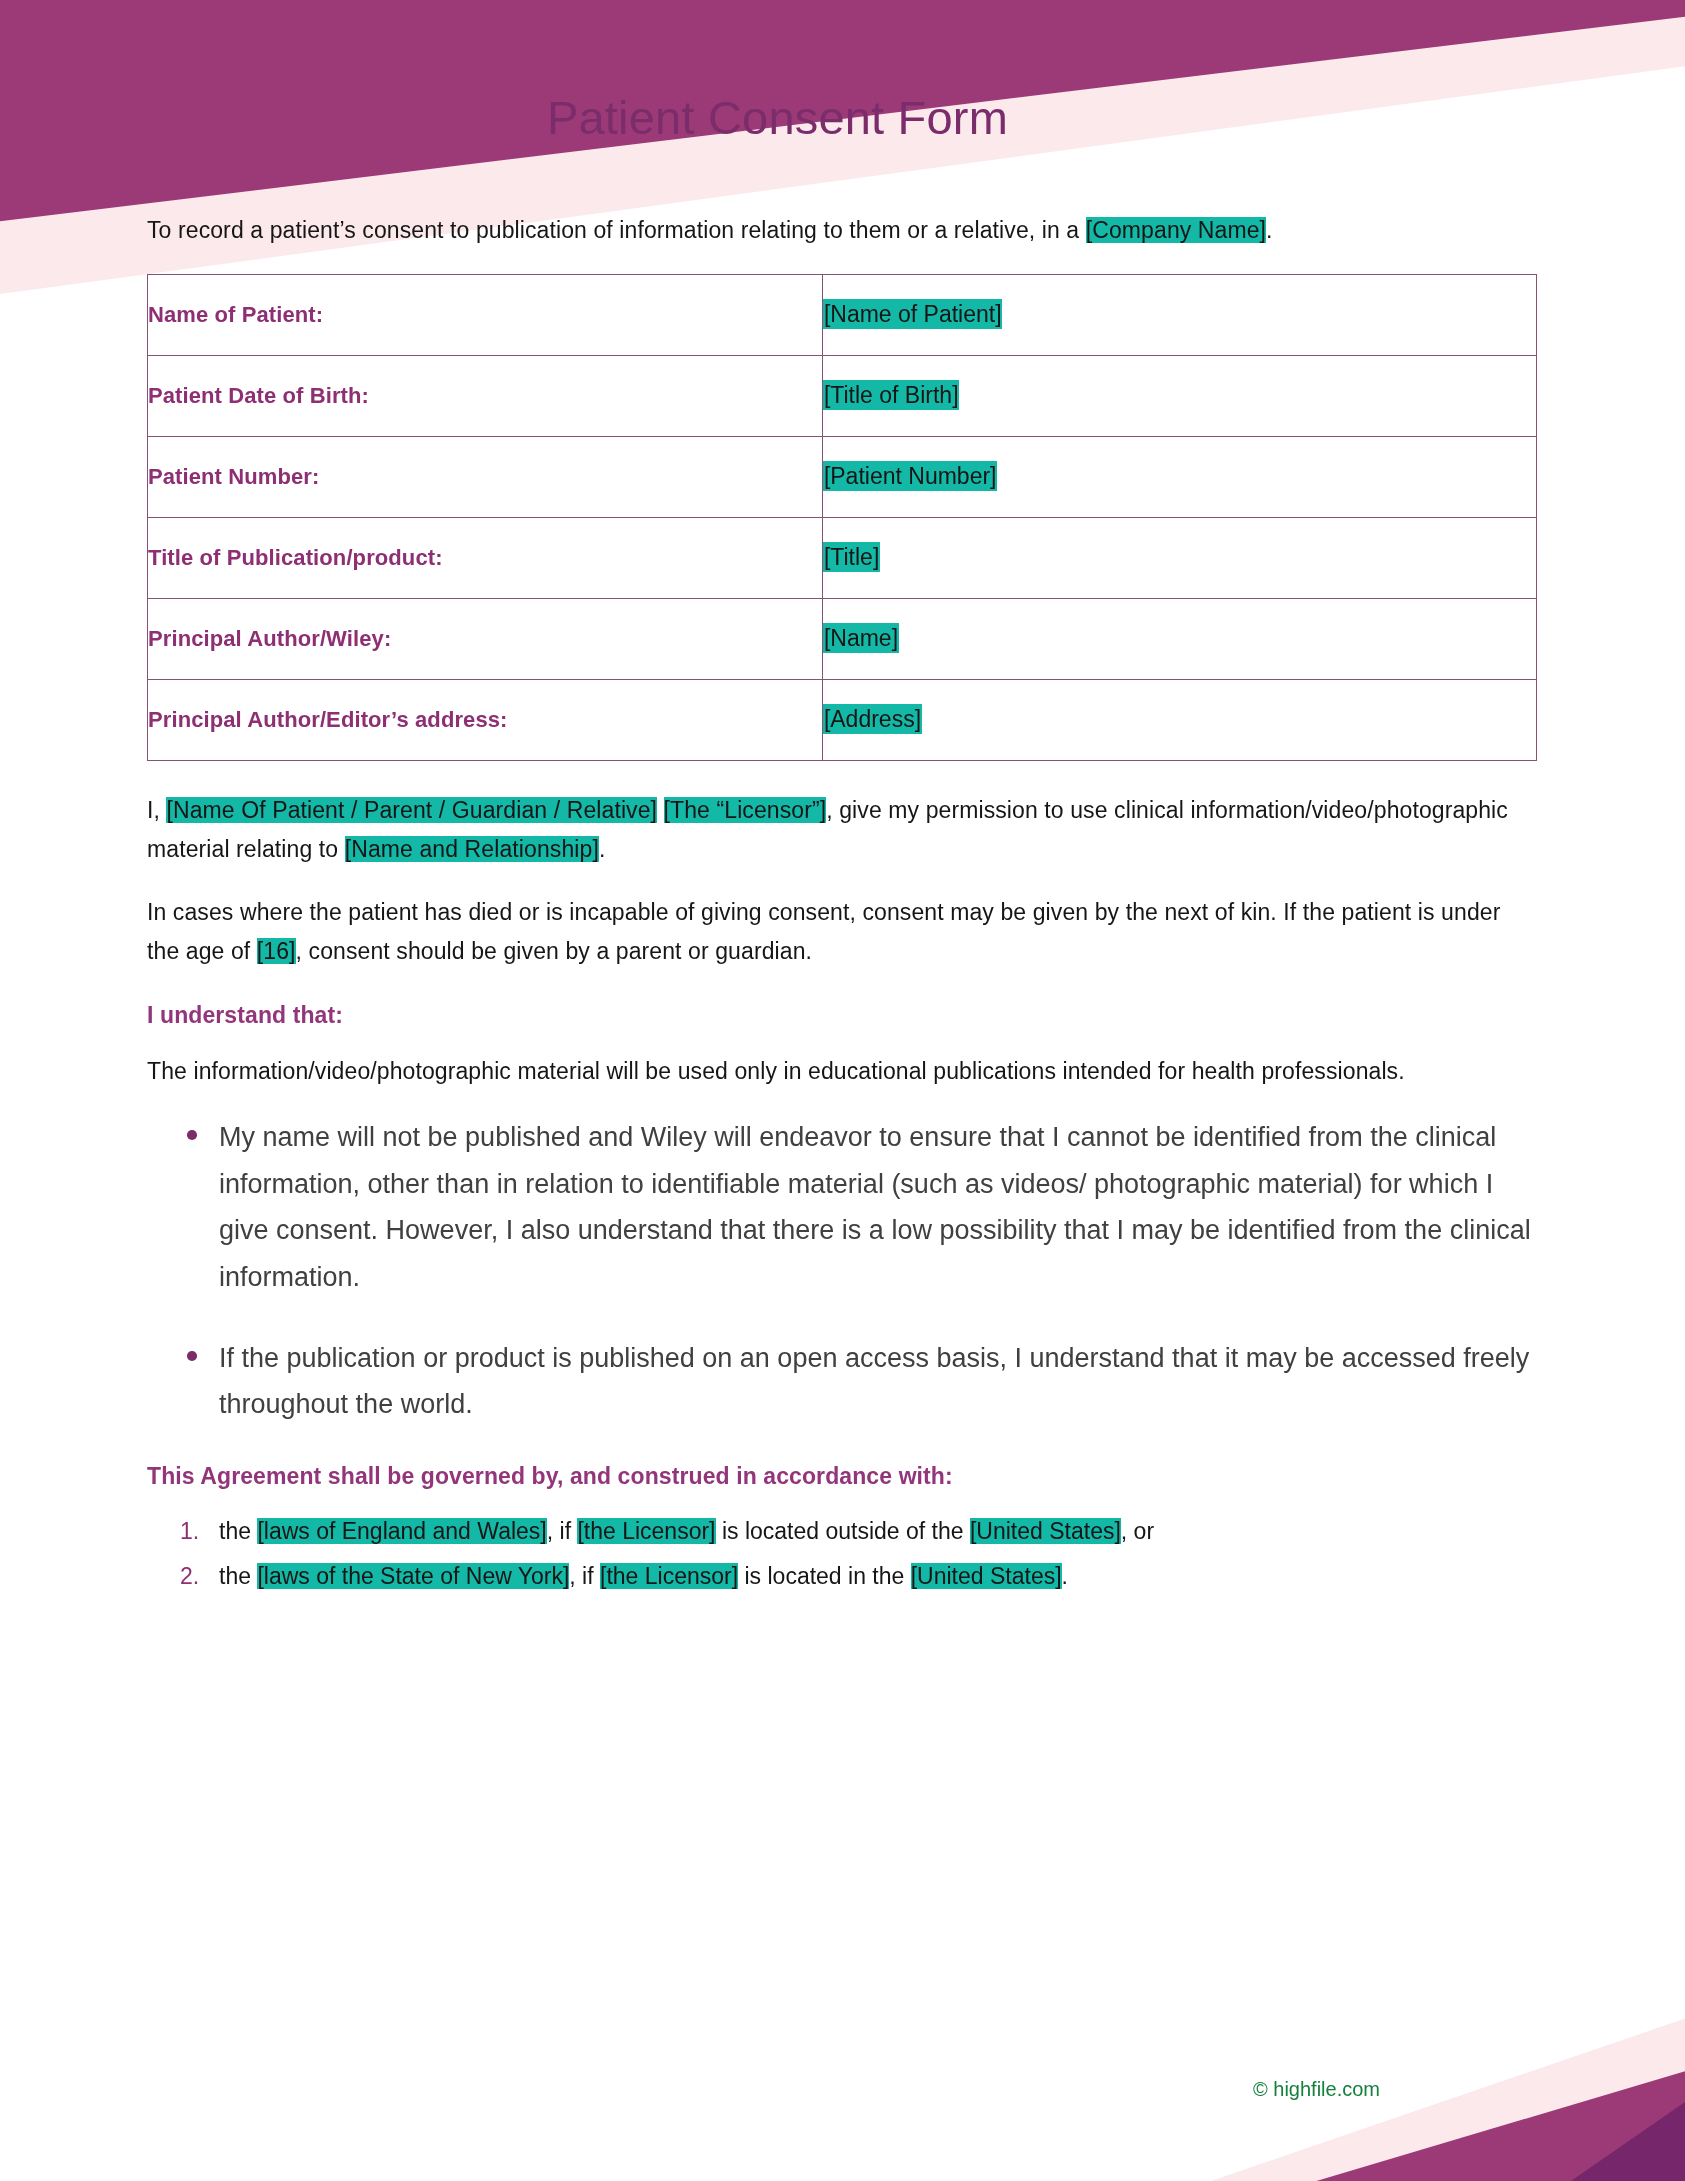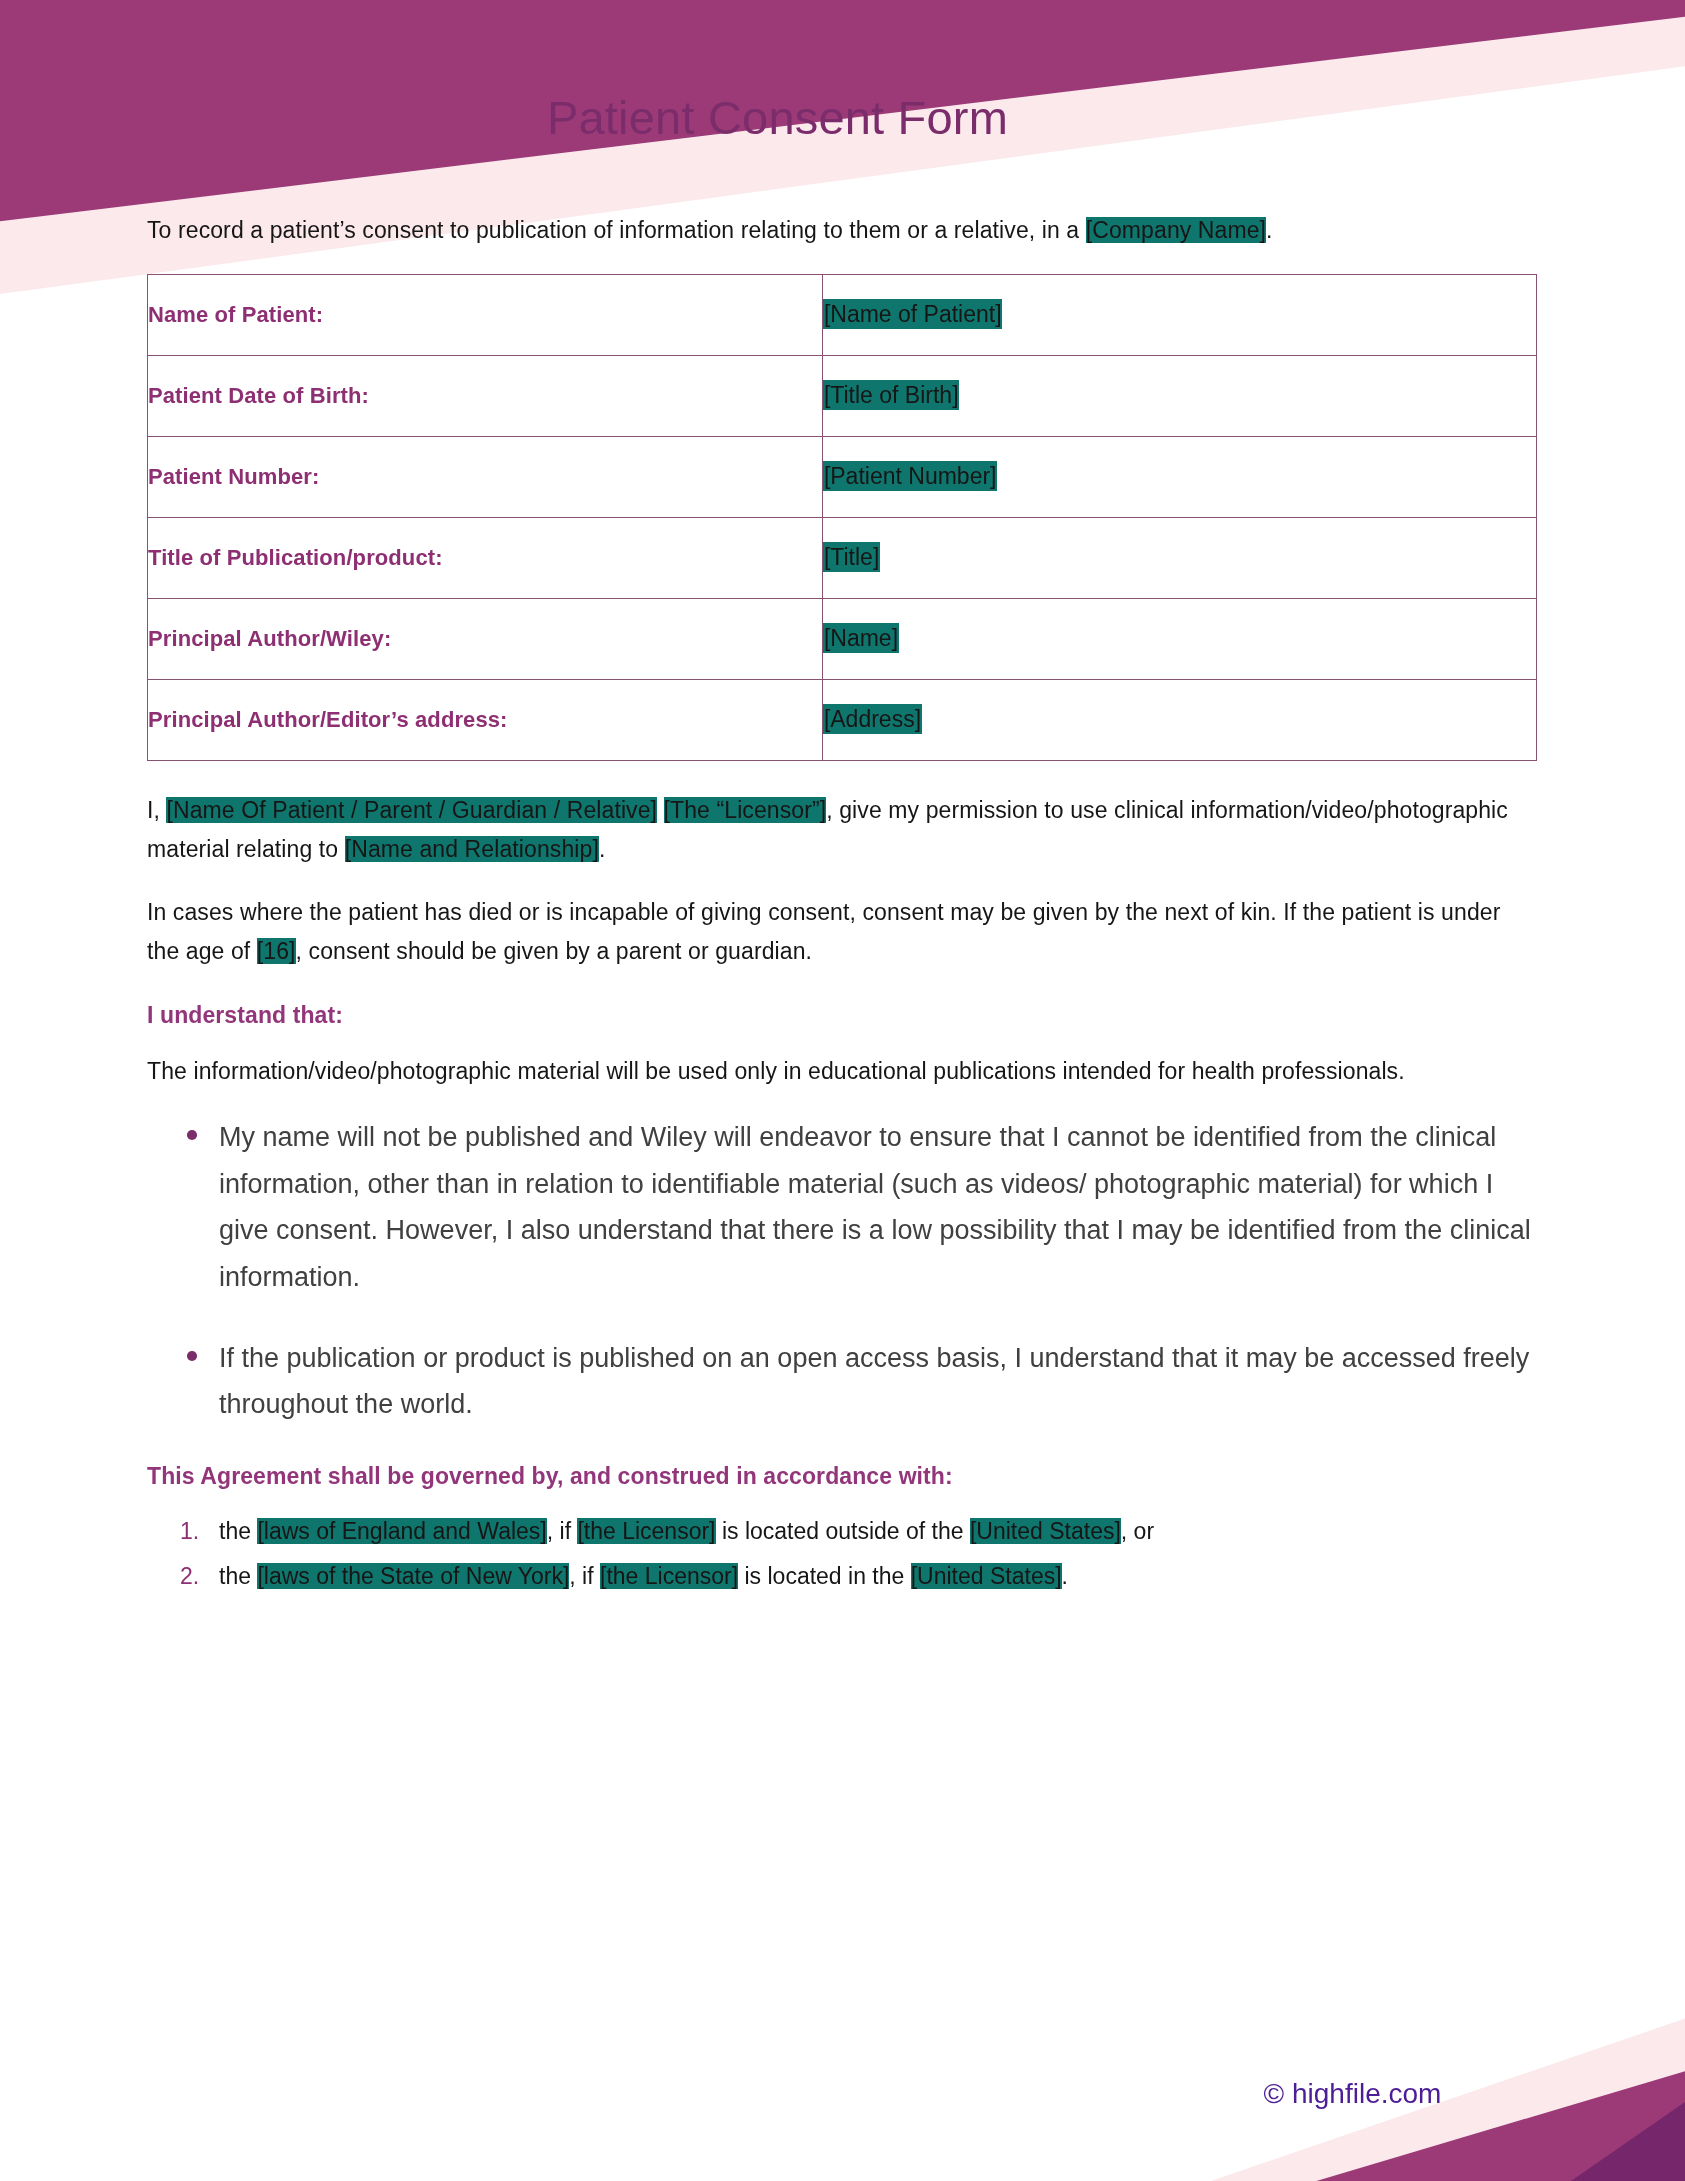--- a/index.html
+++ b/index.html
@@ -52,21 +52,21 @@
 
   p.body-text {
     font-size: 23px;
     line-height: 1.72;
     color: #161616;
     margin: 0 0 23px 0;
     letter-spacing: 0.1px;
   }
 
   .hl {
-    background: #0f766e;
+    background: #14b8a6;
   }
 
   
   table.form-table {
     width: 1390px;
     border-collapse: collapse;
     margin: 22px 0 30px 0;
     table-layout: fixed;
   }
   table.form-table td {
@@ -145,26 +145,26 @@
     position: absolute;
     left: 33px;
     top: 0;
     color: #8d2f72;
     font-size: 23px;
   }
 
   
   .footer-credit {
     position: absolute;
-    left: 1177px;
+    left: 1141px;
     top: 2078px;
     width: 351px;
     text-align: center;
-    font-size: 28px;
-    color: #4c1d95;
+    font-size: 20px;
+    color: #15803d;
   }
 </style>
 </head>
 <body>
 
 <div class="page">
 
   <svg class="corner-svg" viewBox="0 0 1920 2485">
 
     <polygon points="0,0 350,0 0,250" fill="#76266b"></polygon>

